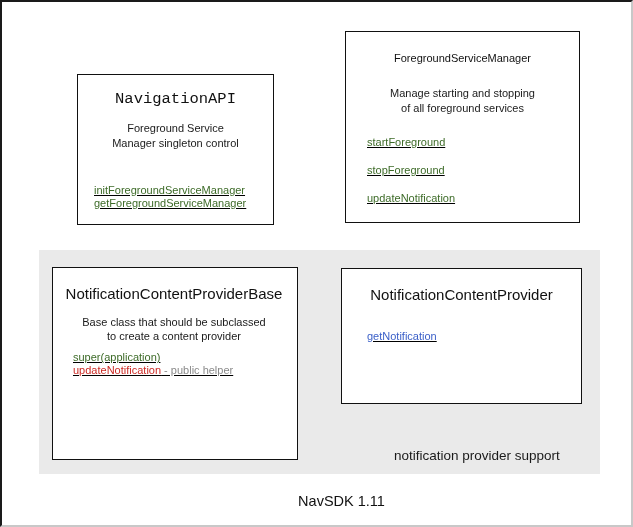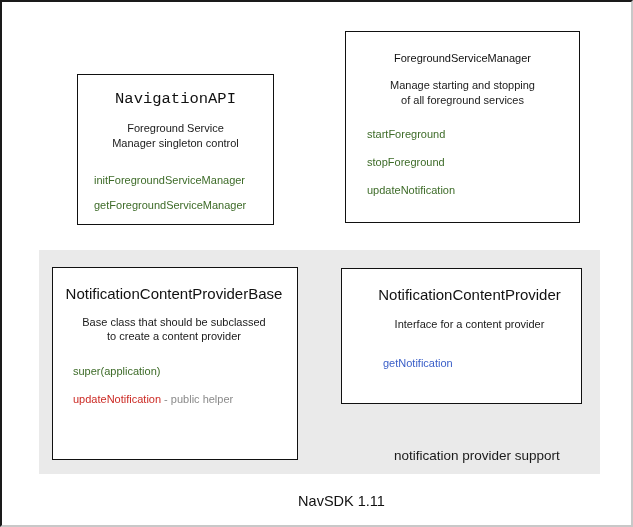--- a/index.html
+++ b/index.html
@@ -64,20 +64,21 @@
     line-height: 1.35;
   }
   .member-list {
     display: flex;
     flex-direction: column;
   }
   .member {
     font-size: 11px;
     line-height: 1.2;
     white-space: nowrap;
+    text-decoration: underline;
   }
   .member-name { }
   .member-note { color: #8a8a8a; }
 
   
   .role-green  { color: #3d6b28; }
   .role-blue   { color: #3a5fc8; }
   .role-red    { color: #cc2a24; }
 
   
@@ -98,33 +99,33 @@
   <div class="group-panel" style="left:37px; top:248px; width:561px; height:224px;"></div>
 
   <div class="group-caption" style="left:392px; top:446px;">notification provider support</div>
 
   <div class="class-box" style="left:75px; top:72px; width:197px; height:151px; padding:16px 8px 0 8px;">
     <div class="class-title" style="font-size:15.5px;font-family:Liberation Mono, monospace;">NavigationAPI</div>
     <div class="class-desc" style="margin-top:13px;">
       <div>Foreground Service</div>
       <div>Manager singleton control</div>
     </div>
-    <div class="member-list" style="margin-top:23px; padding-left:8px; gap:12px;justify-content:space-between;">
+    <div class="member-list" style="margin-top:33px; padding-left:8px; gap:0;justify-content:space-between;">
       <div class="member">
         <span class="member-name role-green">initForegroundServiceManager</span><span class="member-note"></span>
       </div>
       <div class="member">
         <span class="member-name role-green">getForegroundServiceManager</span><span class="member-note"></span>
       </div>
     </div>
   </div>
 
   <div class="class-box" style="left:343px; top:29px; width:235px; height:192px; padding:20px 8px 0 8px;">
     <div class="class-title" style="font-size:11px;">ForegroundServiceManager</div>
-    <div class="class-desc" style="margin-top:14px;">
+    <div class="class-desc" style="margin-top:22px;">
       <div>Manage starting and stopping</div>
       <div>of all foreground services</div>
     </div>
     <div class="member-list" style="margin-top:20px; padding-left:13px; gap:15px;">
       <div class="member">
         <span class="member-name role-green">startForeground</span><span class="member-note"></span>
       </div>
       <div class="member">
         <span class="member-name role-green">stopForeground</span><span class="member-note"></span>
       </div>
@@ -133,35 +134,32 @@
       </div>
     </div>
   </div>
 
   <div class="class-box" style="left:50px; top:265px; width:246px; height:193px; padding:18px 6px 0 4px;">
     <div class="class-title" style="font-size:15px;">NotificationContentProviderBase</div>
     <div class="class-desc" style="margin-top:12px;">
       <div>Base class that should be subclassed</div>
       <div>to create a content provider</div>
     </div>
-    <div class="member-list" style="margin-top:21px; padding-left:16px; gap:15px;">
+    <div class="member-list" style="margin-top:7px; padding-left:16px; ">
       <div class="member">
         <span class="member-name role-green">super(application)</span><span class="member-note"></span>
       </div>
       <div class="member">
         <span class="member-name role-red">updateNotification</span><span class="member-note"> - public helper</span>
       </div>
     </div>
   </div>
 
-  <div class="class-box" style="left:339px; top:266px; width:241px; height:136px; padding:18px 8px 0 24px;">
+  <div class="class-box" style="left:339px; top:266px; width:241px; height:136px; padding:18px 8px 0 8px;">
     <div class="class-title" style="font-size:15px;">NotificationContentProvider</div>
-    <div class="class-desc" style="margin-top:13px;">
-      <div>Interface for a content provider</div>
-    </div>
     <div class="member-list" style="margin-top:26px; padding-left:17px; gap:14px;">
       <div class="member">
         <span class="member-name role-blue">getNotification</span><span class="member-note"></span>
       </div>
     </div>
   </div>
 
   <div class="footer-caption" style="left:0; top:491px;">NavSDK 1.11</div>
 
 </div>

